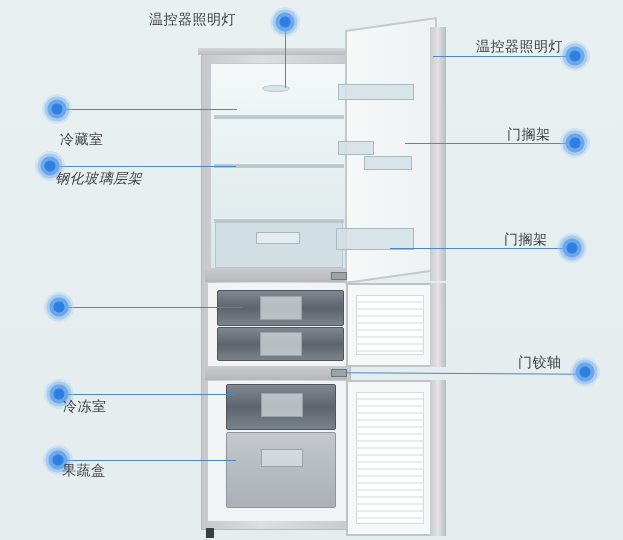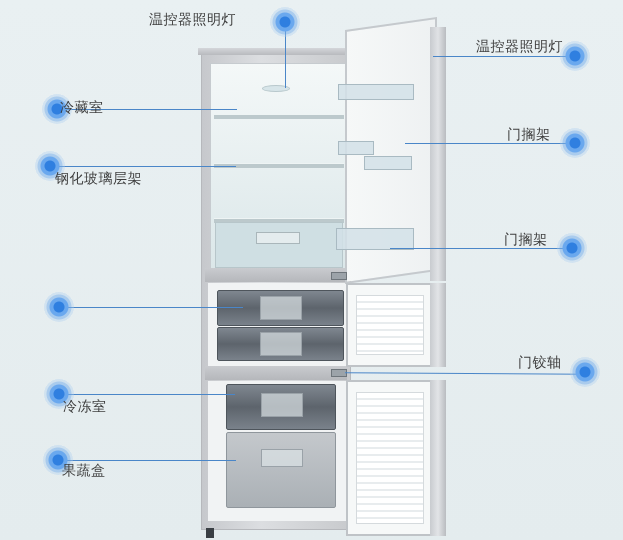--- a/index.html
+++ b/index.html
@@ -101,21 +101,21 @@
   <div class="dot" style="left:50px;top:166px;"></div>
   <div class="dot" style="left:59px;top:307px;"></div>
   <div class="dot" style="left:59px;top:394px;"></div>
   <div class="dot" style="left:58px;top:460px;"></div>
   <div class="dot" style="left:575px;top:56px;"></div>
   <div class="dot" style="left:575px;top:143px;"></div>
   <div class="dot" style="left:572px;top:248px;"></div>
   <div class="dot" style="left:585px;top:372px;"></div>
 
   <div class="lbl" style="left:149px;top:11px;">温控器照明灯</div>
-  <div class="lbl" style="left:60px;top:99px;">冷藏室</div>
-  <div class="lbl" style="left:55px;top:170px;">钢化玻璃层架</div>
+  <div class="lbl" style="left:60px;top:131px;">冷藏室</div>
+  <div class="lbl" style="left:55px;top:170px;font-style:italic;">钢化玻璃层架</div>
   <div class="lbl" style="left:63px;top:398px;">冷冻室</div>
   <div class="lbl" style="left:62px;top:462px;">果蔬盒</div>
   <div class="lbl" style="left:476px;top:38px;">温控器照明灯</div>
   <div class="lbl" style="left:507px;top:126px;">门搁架</div>
   <div class="lbl" style="left:504px;top:231px;">门搁架</div>
   <div class="lbl" style="left:518px;top:354px;">门铰轴</div>
 </div>
 
 </body></html>

